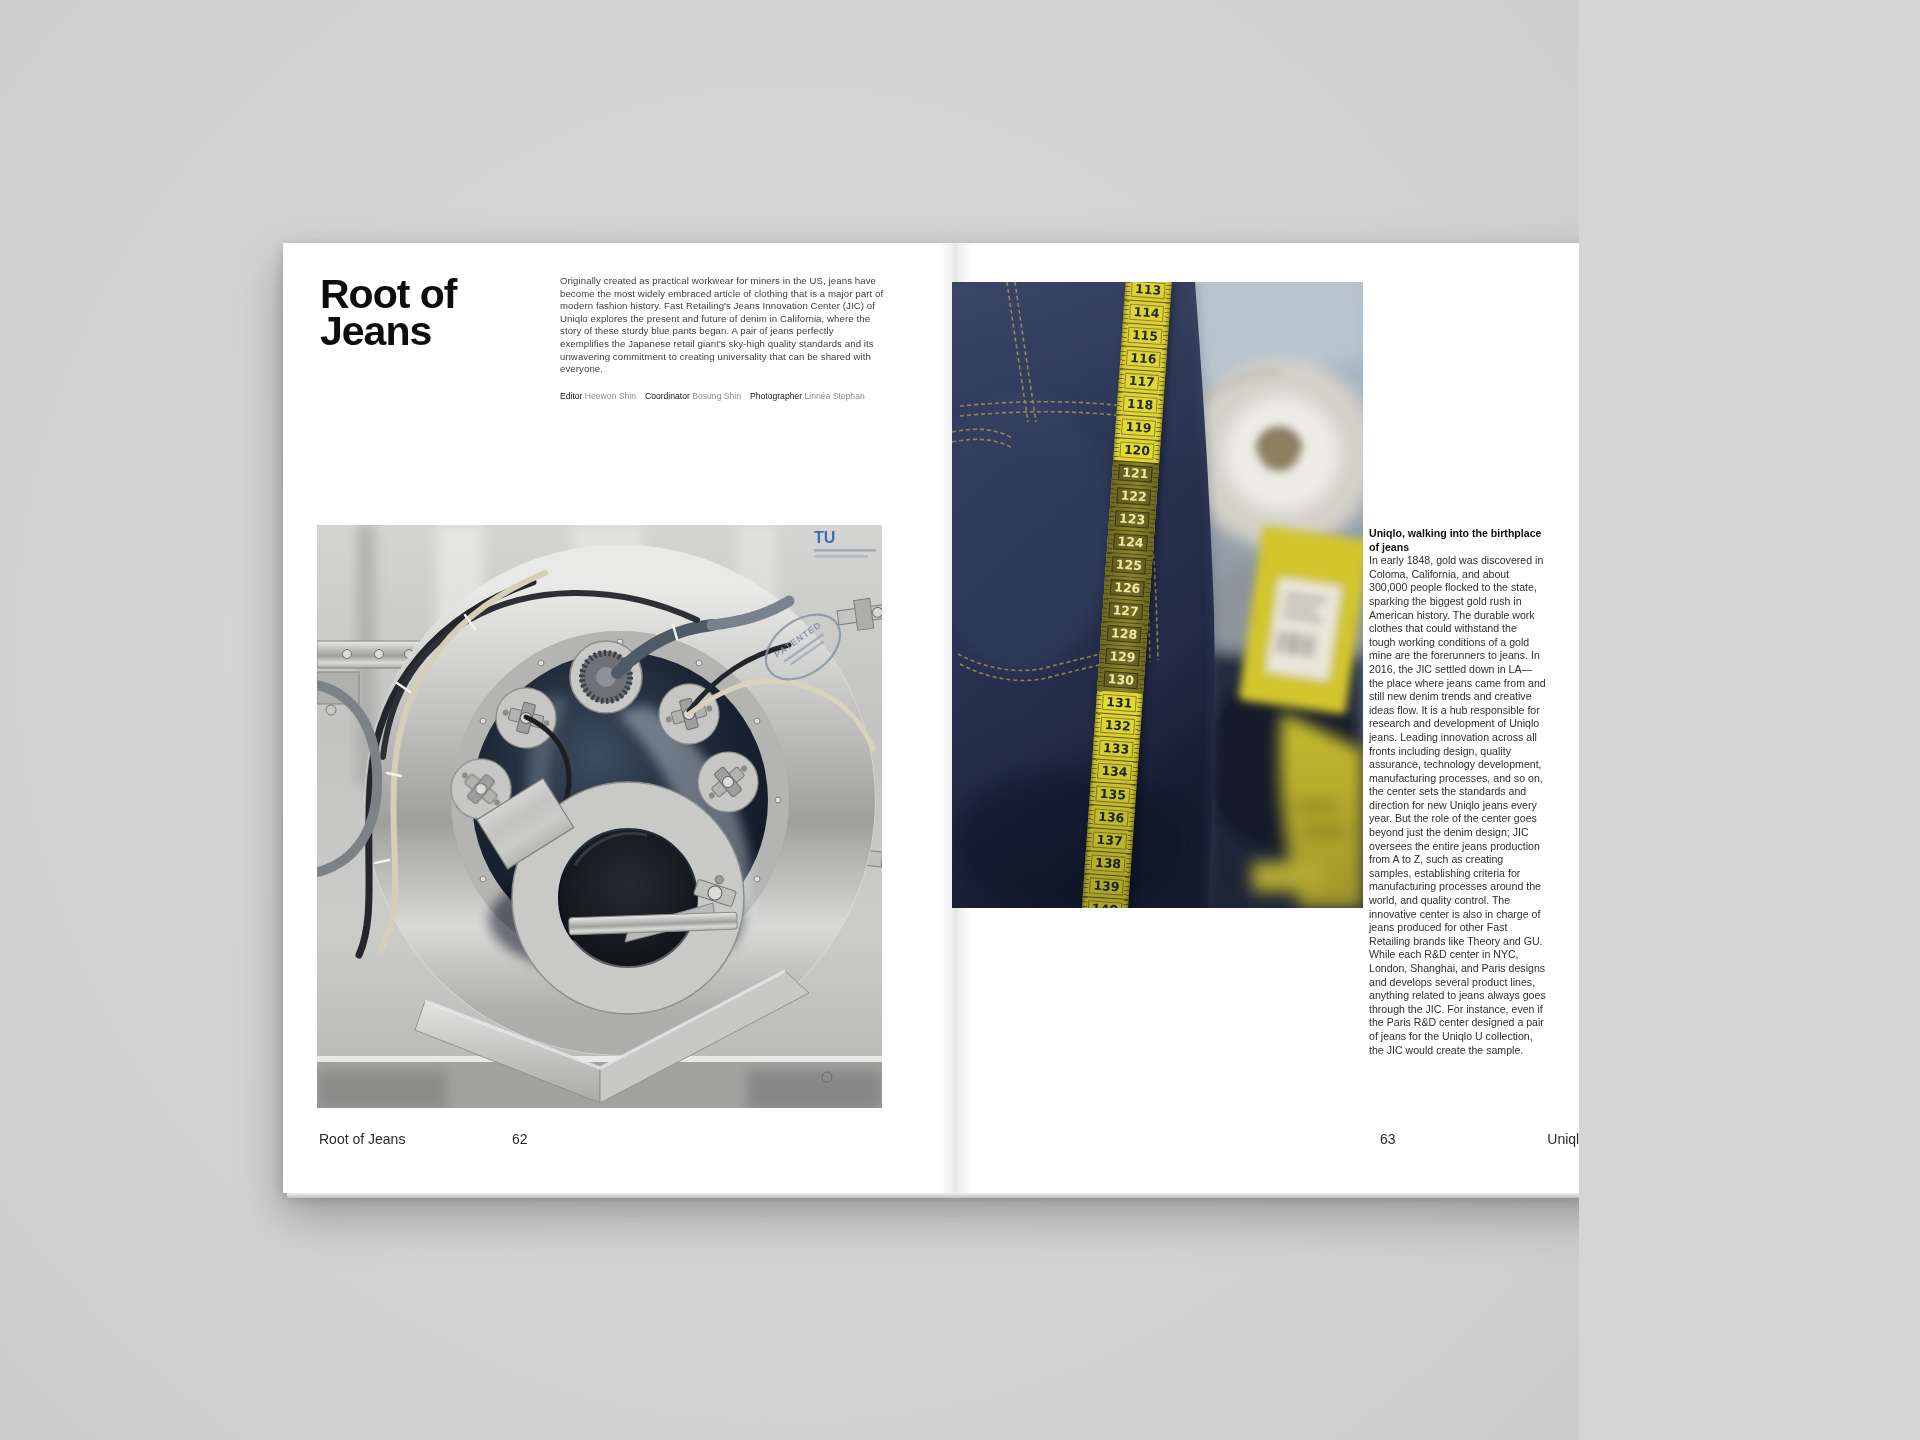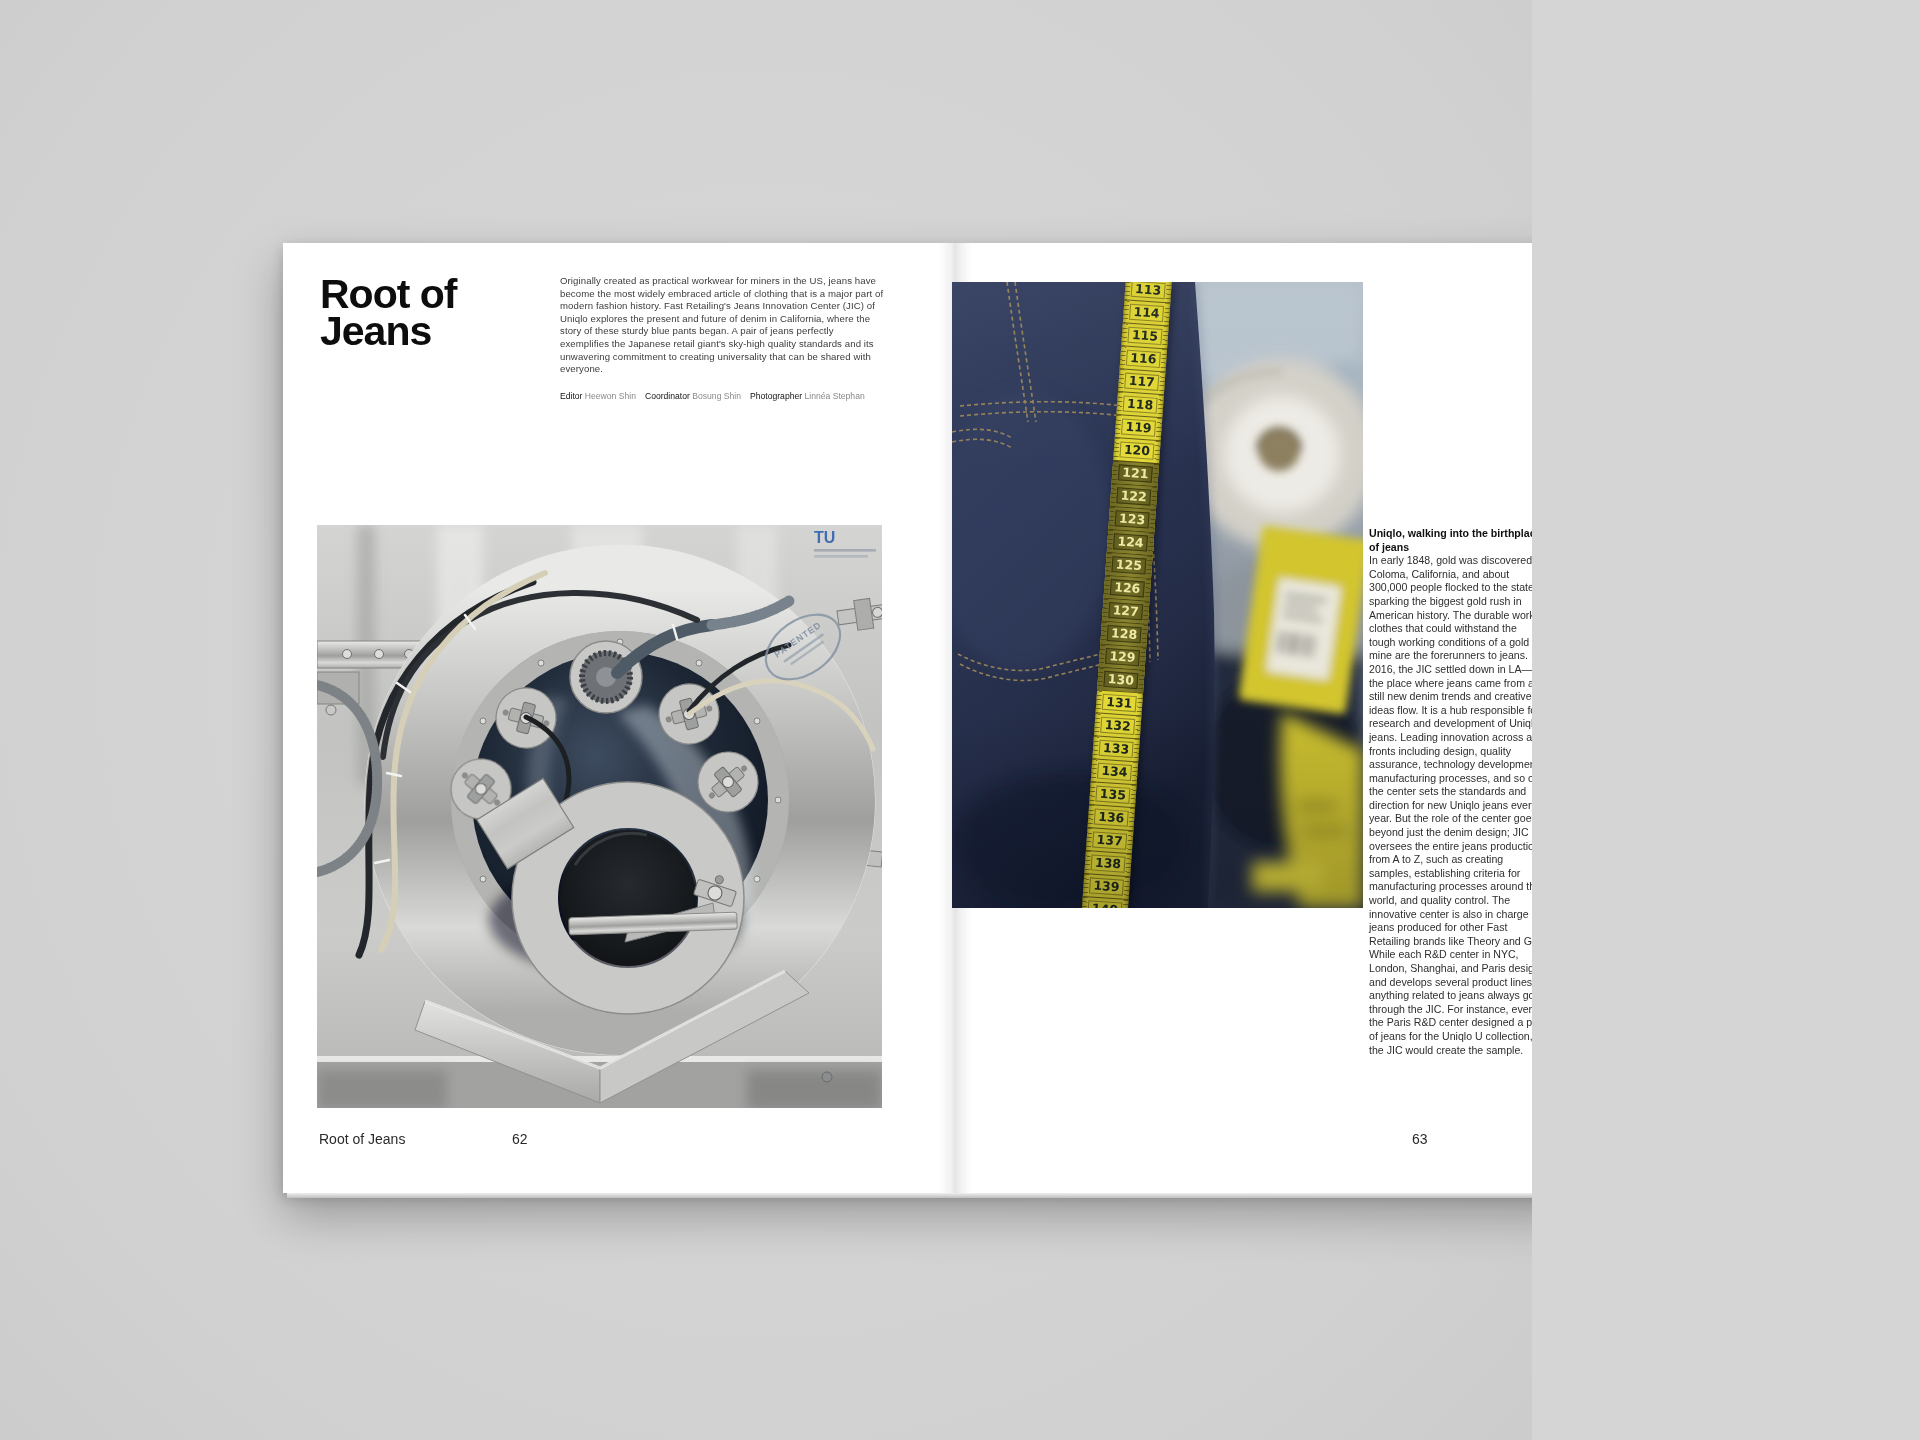--- a/index.html
+++ b/index.html
@@ -1,16 +1,16 @@
 <!DOCTYPE html>
 <html><head>
 <meta charset="utf-8">
 <style>
   html,body{margin:0;padding:0;background:#d5d5d5;}
-  .stage{position:relative;width:1532px;height:1440px;background:radial-gradient(ellipse at 50% 45%, #d8d8d8 0%, #d2d2d2 70%, #cccccc 100%);overflow:hidden;font-family:"Liberation Sans",sans-serif;}
+  .stage{position:relative;width:1532px;height:1440px;background:radial-gradient(ellipse at 50% 45%, #d8d8d8 0%, #d2d2d2 70%, #cccccc 100%);overflow:hidden;font-family:"Liberation Sans",sans-serif;padding-left:47px;}
   .spread{position:absolute;left:283px;top:243px;width:1340px;height:950px;background:#ffffff;
     box-shadow:0 22px 45px rgba(0,0,0,0.28), 0 5px 12px rgba(0,0,0,0.18);}
   
   .spread::after{content:"";position:absolute;right:-5px;top:2px;bottom:-4px;width:5px;
     background:linear-gradient(to right,#f2f2f2,#c4c4c4);}
   .spread::before{content:"";position:absolute;left:4px;right:-4px;bottom:-5px;height:5px;
     background:linear-gradient(to bottom,#efefef,#bfbfbf);}
   .fold{position:absolute;left:655px;top:0;width:34px;height:100%;z-index:1;pointer-events:none;
     background:linear-gradient(to right,rgba(0,0,0,0) 0%,rgba(0,0,0,0.05) 38%,rgba(90,90,90,0.16) 50%,rgba(0,0,0,0.05) 68%,rgba(0,0,0,0) 100%);}
   .title{position:absolute;left:37px;top:33px;font-size:41px;font-weight:bold;letter-spacing:-1px;line-height:37px;color:#0d0d0d;z-index:2;}
@@ -18,21 +18,21 @@
   .credits{position:absolute;left:277px;top:148px;width:340px;font-size:8.6px;color:#8a8a8a;z-index:2;}
   .credit{margin-right:9px;}
   .credit b{color:#141414;font-weight:normal;}
   .photo{position:absolute;overflow:hidden;z-index:2;}
   .photo-left{left:34px;top:282px;width:565px;height:583px;}
   .photo-right{left:669px;top:39px;width:411px;height:626px;}
   .photo svg{display:block;}
   .col-right{position:absolute;left:1086px;top:284px;width:177px;font-size:10.6px;line-height:13.6px;color:#2e2e2e;z-index:2;}
   .col-right h3{margin:0;font-size:10.6px;line-height:13.6px;color:#0f0f0f;}
   .footer-item{position:absolute;top:888px;font-size:14px;color:#2a2a2a;z-index:2;}
-  .f-sec{left:36px;} .f-p62{left:229px;text-align:right;} .f-p63{left:1097px;margin-left:32px;} .f-brand{right:36px;}
+  .f-sec{left:36px;} .f-p62{left:229px;text-align:right;} .f-p63{left:1097px;} .f-brand{right:36px;}
   
   #tape{position:absolute;left:174px;top:-4px;width:46px;height:648px;z-index:3;
     transform:rotate(4deg);transform-origin:50% 0;
     background:linear-gradient(to bottom,#d6cb2d,#e5db3c 38%,#ddd334 75%,#cfc52f);
     box-shadow:inset 2px 0 3px rgba(70,60,0,0.35), inset -2px 0 3px rgba(70,60,0,0.35), 3px 3px 7px rgba(0,0,10,0.4);
     display:flex;flex-direction:column;}
   .tape-cell{position:relative;height:22px;flex:0 0 22px;border-top:1px solid rgba(58,52,8,0.75);
     display:flex;align-items:center;justify-content:center;
     font-family:"DejaVu Sans",sans-serif;font-weight:bold;font-size:12.5px;color:#20281c;}
   .tape-cell::before,.tape-cell::after{content:"";position:absolute;top:0;bottom:0;width:5px;

